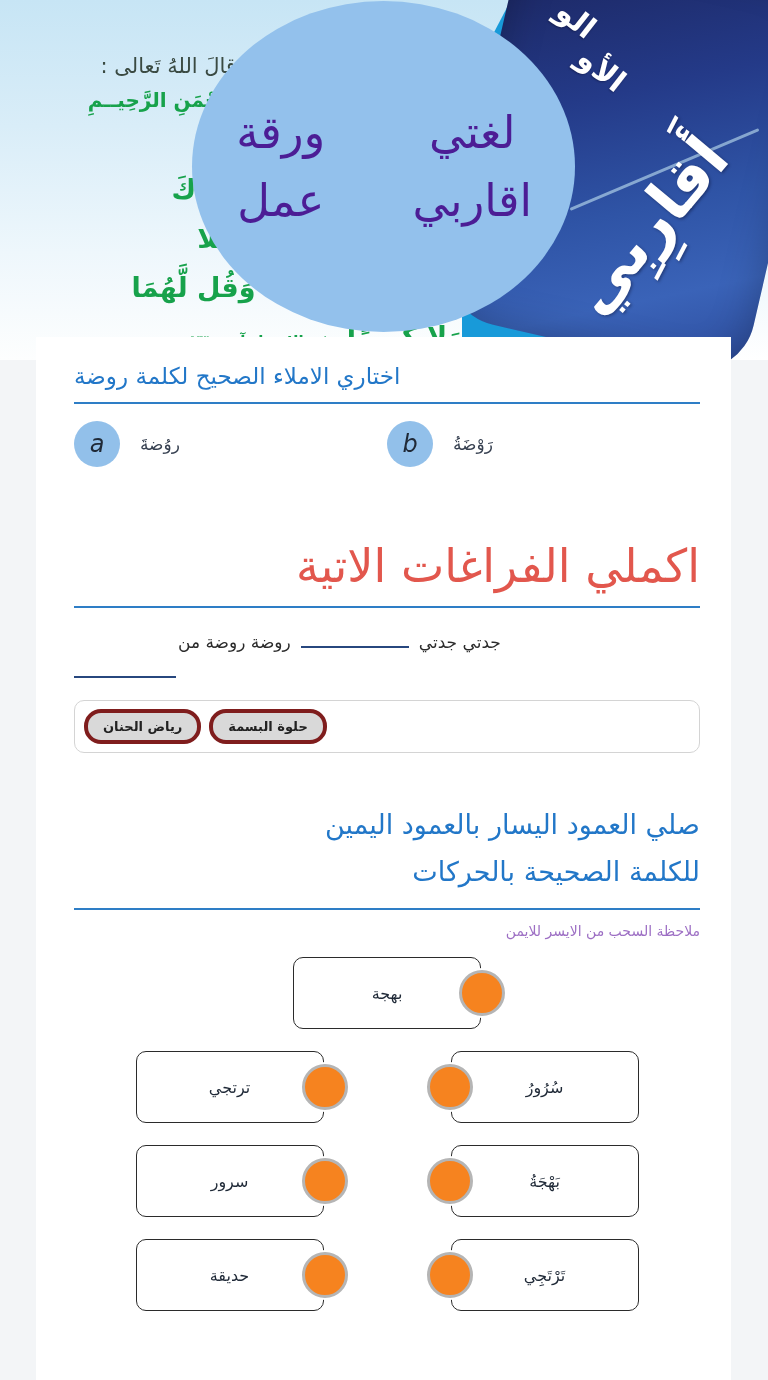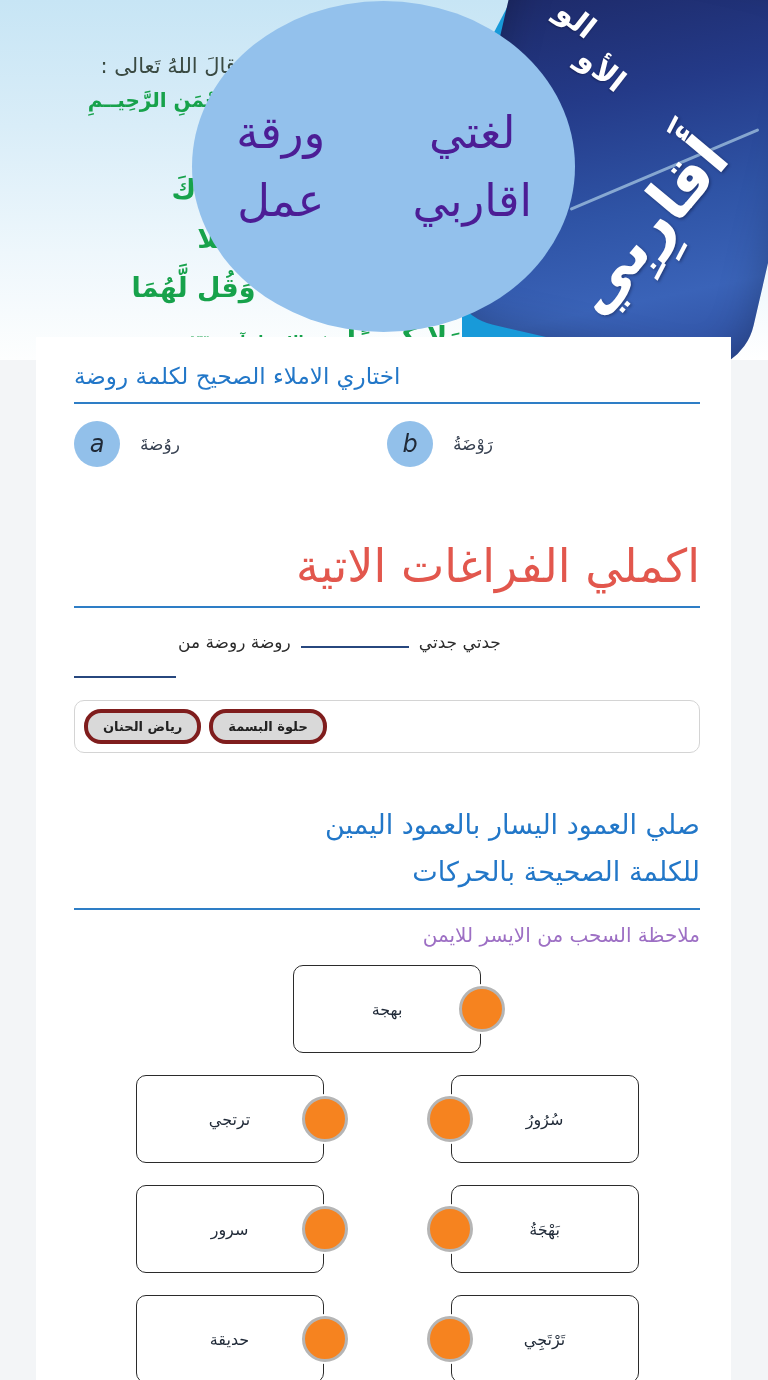--- a/index.html
+++ b/index.html
@@ -73,24 +73,24 @@
   .fill-line2 .blank { width:102px; }
 
   .word-bank { margin-top:22px; border:1px solid #d4d4d4; border-radius:10px;
                padding:8px 9px; display:flex; gap:8px; min-height:47px; }
   .pill { background:#d9d9d9; border:4px solid #7f1d1d; border-radius:17px;
           padding:6px 15px; font-size:13px; font-weight:bold; color:#222222;
           direction:rtl; cursor:grab; }
 
   .sec-match { margin-top:48px; }
   .match-heading { direction:rtl; text-align:right; font-size:27px; color:#2277c8; line-height:47px; }
-  .match-note { direction:rtl; text-align:right; font-size:20px; color:#9d6fc4; margin-top:13px; }
+  .match-note { direction:rtl; text-align:right; font-size:14px; color:#9d6fc4; margin-top:13px; }
   .match-grid { margin-top:18px; }
   .match-row { display:flex; justify-content:center; gap:127px; margin-bottom:22px; }
-  .match-box { position:relative; width:188px; height:88px; border:1.5px solid #2b2b2b;
+  .match-box { position:relative; width:188px; height:72px; border:1.5px solid #2b2b2b;
                border-radius:10px; background:#ffffff;
                display:flex; align-items:center; justify-content:center; }
   .match-label { direction:rtl; font-size:16px; color:#1f2937; }
   .dot { position:absolute; top:50%; transform:translateY(-50%);
          width:46px; height:46px; border-radius:50%; background:#f6831f;
          border:3px solid #b5b5b5; box-shadow:0 0 0 2px #ffffff; cursor:pointer; }
   .dot-right { right:-25px; }
   .dot-left  { left:-25px; }
 
   .sec-copy { margin-top:76px; }

